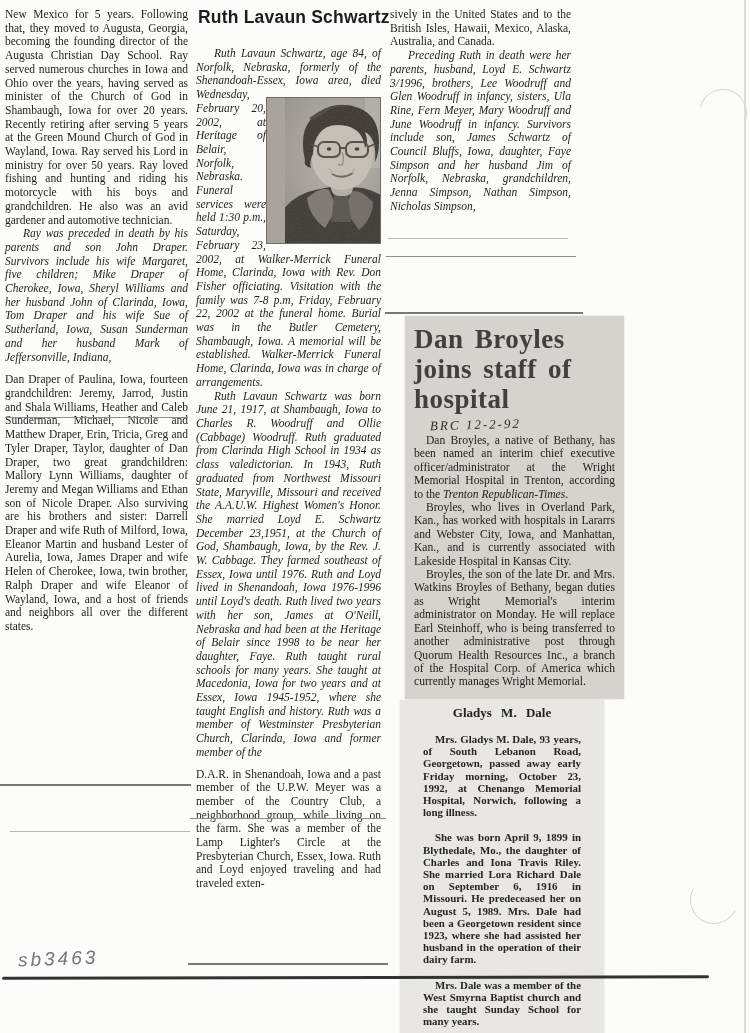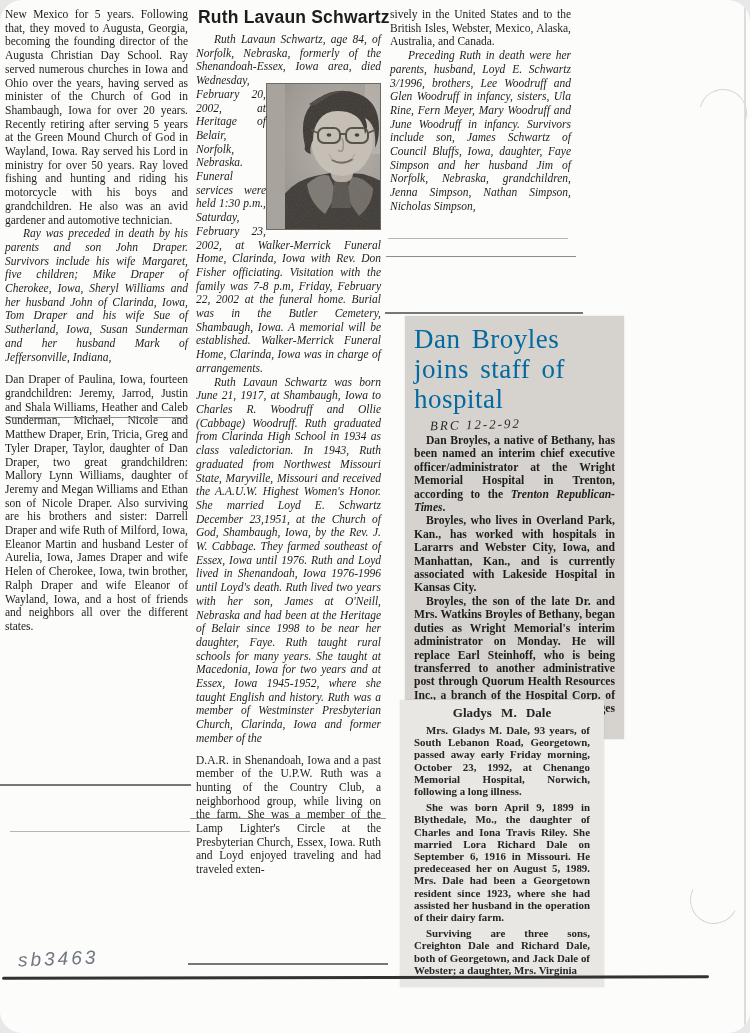--- a/index.html
+++ b/index.html
@@ -1,32 +1,32 @@
 <!DOCTYPE html>
 <html style="--ink: #1d1d1d; --pen-ink: #2b2b2b; --pencil-ink: #707780; --dan-bg: #d6d3ce; --gladys-bg: #e9e7e3; --cut-line: #8d8d8d; --dark-line: #323232;"><head>
 <meta charset="utf-8">
 <style>
   html,body{margin:0;padding:0;background:#e8e8e8;}
   #scan-page{
     position:relative;width:750px;height:1033px;overflow:hidden;
     background:#fcfcfa;
-    font-family:"Liberation Serif",serif;color:var(--ink,#1d1d1d);border-radius:22px;
+    font-family:"Liberation Serif",serif;color:var(--ink,#1d1d1d);
   }
   
   .col{position:absolute;}
   .news p{margin:0;font-size:11.5px;line-height:13.7px;text-align:justify;}
   .news p.ind{text-indent:18px;font-style:italic;}
   .gap{height:1px;}
   
   #left-col{left:5px;top:8px;width:183px;}
   
   #mid-col{left:196px;top:6px;width:185px;}
   .ruth-headline{
     font-family:"Liberation Sans",sans-serif;font-weight:bold;
-    font-size:17.5px;line-height:22px;margin:0 0 5px 2px;letter-spacing:.2px;
+    font-size:17.5px;line-height:22px;margin:0 0 19px 2px;letter-spacing:.2px;
     text-align:center;white-space:nowrap;
   }
   .photo-float{
     float:right;width:121px;height:200px;
     shape-outside:inset(50px 0 0 6px);
     pointer-events:none;
   }
   .photo-frame{
     margin-top:50px;margin-left:6px;width:113px;height:145px;
     border:1px solid #6e6a65;background:#a8a39d;overflow:hidden;
@@ -34,45 +34,45 @@
   
   #right-col{left:390px;top:8px;width:181px;}
   
   #dan-clip{
     position:absolute;left:405px;top:316px;width:219px;
     background:var(--dan-bg,#d6d3ce);
     padding:8px 9px 10px 9px;box-sizing:border-box;
     box-shadow:0 0 2px rgba(0,0,0,.12);
   }
   .dan-headline{
-    font-family:"Liberation Serif",serif;font-weight:normal;
+    font-family:"Liberation Serif",serif;font-weight:bold;
     font-size:27px;line-height:30px;letter-spacing:.5px;word-spacing:4px;
-    margin:0 0 1px 0;color:#0369a1;
+    margin:0 0 1px 0;color:#404040;
   }
   #dan-clip p{margin:0;font-size:11.6px;line-height:13.4px;text-align:justify;}
-  #dan-clip p.ind{text-indent:12px;font-weight:bold;}
+  #dan-clip p.ind{text-indent:12px;}
   .handwritten-pen{
     font-family:"Liberation Serif",serif;font-style:italic;
     font-size:13px;letter-spacing:2px;color:var(--pen-ink,#2b2b2b);
     transform:rotate(-1.5deg);display:inline-block;margin:-2px 0 1px 16px;
   }
   .italic{font-style:italic;}
   
   #gladys-clip{
     position:absolute;left:400px;top:700px;width:204px;
     background:var(--gladys-bg,#e9e7e3);
     padding:5px 10px 7px 10px;box-sizing:border-box;
     box-shadow:0 0 2px rgba(0,0,0,.10);
     font-family:Liberation Serif, serif;
   }
   .gladys-headline{
     text-align:center;font-weight:bold;font-size:13px;line-height:15px;
     word-spacing:6px;margin:0 0 2px 0;color:#222;
   }
-  #gladys-clip p{margin:4px;font-size:10.9px;line-height:12.2px;
+  #gladys-clip p{margin:13px;font-size:10.9px;line-height:12.2px;
     text-align:justify;font-weight:bold;color:#262626;}
   #gladys-clip p.ind{text-indent:12px;}
   
   .cut-line{position:absolute;background:var(--cut-line,#8d8d8d);height:1px;}
   .cut-line.heavy{height:2px;background:#777;}
   .cut-line.faint{background:#b5b5b5;}
   #bottom-line{
     position:absolute;left:2px;top:976px;width:707px;height:3px;
     background:var(--dark-line,#323232);border-radius:2px;
     transform:rotate(-.12deg);
@@ -153,46 +153,47 @@
             <path d="M47 76 Q57 82 68 75" fill="none" stroke="#6f6359" stroke-width="2"></path>
             <path d="M44 70 Q48 74 46 76 M70 70 Q66 74 68 76" fill="none" stroke="#a89f93" stroke-width="1"></path>
             <rect width="113" height="145" filter="url(#grain)"></rect>
           </svg>
         </span>
       </span>
       <span>Ruth Lavaun Schwartz, age 84, of Norfolk, Nebraska, formerly of the Shenandoah-Essex, Iowa area, died Wednesday, February 20, 2002, at Heritage of Belair, Norfolk, Nebraska. Funeral services were held 1:30 p.m., Saturday, February 23, 2002, at Walker-Merrick Funeral Home, Clarinda, Iowa with Rev. Don Fisher officiating. Visitation with the family was 7-8 p.m, Friday, February 22, 2002 at the funeral home. Burial was in the Butler Cemetery, Shambaugh, Iowa. A memorial will be established. Walker-Merrick Funeral Home, Clarinda, Iowa was in charge of arrangements.</span>
     </p>
     <p class="ind">Ruth Lavaun Schwartz was born June 21, 1917, at Shambaugh, Iowa to Charles R. Woodruff and Ollie (Cabbage) Woodruff. Ruth graduated from Clarinda High School in 1934 as class valedictorian. In 1943, Ruth graduated from Northwest Missouri State, Maryville, Missouri and received the A.A.U.W. Highest Women's Honor. She married Loyd E. Schwartz December 23,1951, at the Church of God, Shambaugh, Iowa, by the Rev. J. W. Cabbage. They farmed southeast of Essex, Iowa until 1976. Ruth and Loyd lived in Shenandoah, Iowa 1976-1996 until Loyd's death. Ruth lived two years with her son, James at O'Neill, Nebraska and had been at the Heritage of Belair since 1998 to be near her daughter, Faye. Ruth taught rural schools for many years. She taught at Macedonia, Iowa for two years and at Essex, Iowa 1945-1952, where she taught English and history. Ruth was a member of Westminster Presbyterian Church, Clarinda, Iowa and former member of the</p>
     <div class="gap" style="height:8px;"></div>
-    <p>D.A.R. in Shenandoah, Iowa and a past member of the U.P.W. Ruth was a hunting of the Country Club, a neighborhood group, while living on the farm. She was a member of the Lamp Lighter's Circle at the Presbyterian Church, Essex, Iowa. Ruth and Loyd enjoyed traveling and had traveled exten-</p>
+    <p>D.A.R. in Shenandoah, Iowa and a past member of the U.P.W. Meyer was a member of the Country Club, a neighborhood group, while living on the farm. She was a member of the Lamp Lighter's Circle at the Presbyterian Church, Essex, Iowa. Ruth and Loyd enjoyed traveling and had traveled exten-</p>
   </div>
   <div class="cut-line" style="left:190px;top:818px;width:196px;"></div>
   <div class="cut-line heavy" style="left:188px;top:963px;width:200px;"></div>
 
   <div id="right-col" class="col news">
-    <p>sively in the United States and to the British Isles, Webster, Mexico, Alaska, Australia, and Canada.</p>
+    <p>sively in the United States and to the British Isles, Hawaii, Mexico, Alaska, Australia, and Canada.</p>
     <p class="ind">Preceding Ruth in death were her parents, husband, Loyd E. Schwartz 3/1996, brothers, Lee Woodruff and Glen Woodruff in infancy, sisters, Ula Rine, Fern Meyer, Mary Woodruff and June Woodruff in infancy. Survivors include son, James Schwartz of Council Bluffs, Iowa, daughter, Faye Simpson and her husband Jim of Norfolk, Nebraska, grandchildren, Jenna Simpson, Nathan Simpson, Nicholas Simpson,</p>
     <div class="gap" style="height:6px;"></div>
   </div>
   <div class="cut-line faint" style="left:388px;top:238px;width:180px;"></div>
   <div class="cut-line" style="left:386px;top:256px;width:190px;"></div>
   <div class="cut-line heavy" style="left:385px;top:312px;width:198px;"></div>
 
   <div id="dan-clip">
     <div class="dan-headline">Dan Broyles joins staff of hospital</div>
     <span class="handwritten-pen">BRC 12-2-92</span>
     <p class="ind"><span>Dan Broyles, a native of Bethany, has been named an interim chief executive officer/administrator at the Wright Memorial Hospital in Trenton, according to the </span><span class="italic">Trenton Republican-Times</span><span>.</span></p>
     <p class="ind">Broyles, who lives in Overland Park, Kan., has worked with hospitals in Lararrs and Webster City, Iowa, and Manhattan, Kan., and is currently associated with Lakeside Hospital in Kansas City.</p>
     <p class="ind">Broyles, the son of the late Dr. and Mrs. Watkins Broyles of Bethany, began duties as Wright Memorial's interim administrator on Monday. He will replace Earl Steinhoff, who is being transferred to another administrative post through Quorum Health Resources Inc., a branch of the Hospital Corp. of America which currently manages Wright Memorial.</p>
   </div>
 
   <div id="gladys-clip">
     <div class="gladys-headline">Gladys M. Dale</div>
     <p class="ind">Mrs. Gladys M. Dale, 93 years, of South Lebanon Road, Georgetown, passed away early Friday morning, October 23, 1992, at Chenango Memorial Hospital, Norwich, following a long illness.</p>
     <p class="ind">She was born April 9, 1899 in Blythedale, Mo., the daughter of Charles and Iona Travis Riley. She married Lora Richard Dale on September 6, 1916 in Missouri. He predeceased her on August 5, 1989. Mrs. Dale had been a Georgetown resident since 1923, where she had assisted her husband in the operation of their dairy farm.</p>
+    <p class="ind">Mrs. Dale was a member of the West Smyrna Baptist church and she taught Sunday School for many years.</p>
     <p class="ind">Surviving are three sons, Creighton Dale and Richard Dale, both of Georgetown, and Jack Dale of Webster; a daughter, Mrs. Virginia</p>
   </div>
 
   <div class="handwritten-pencil">sb3463</div>
   <div id="bottom-line"></div>
   <div class="punch" id="punch-top"></div>
   <div class="punch" id="punch-bottom"></div>
   <div id="edge-line"></div>
 
 </div>

